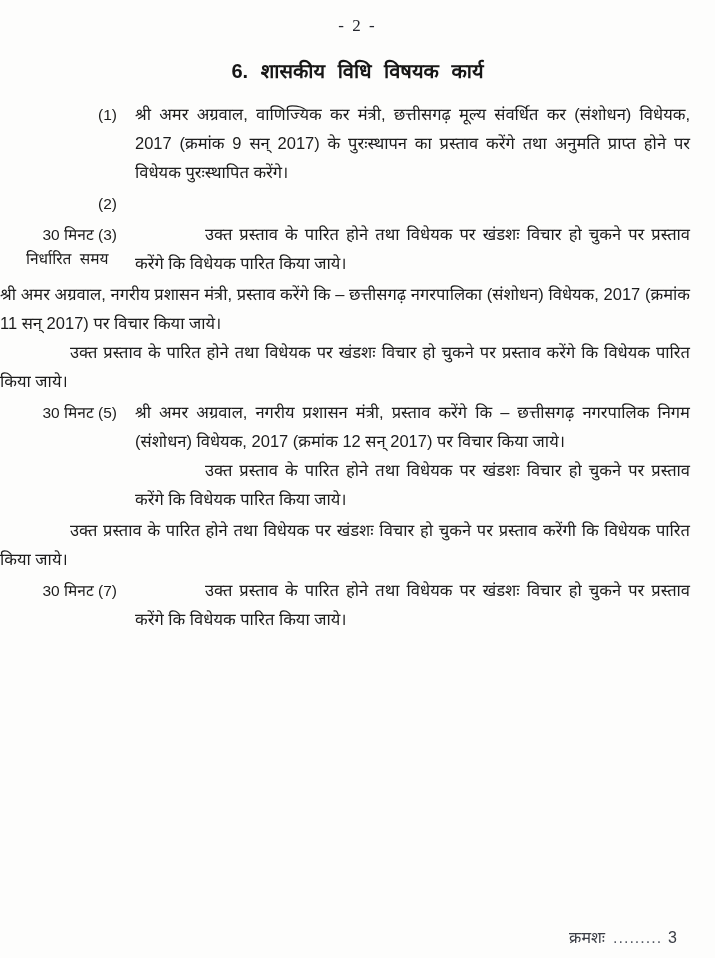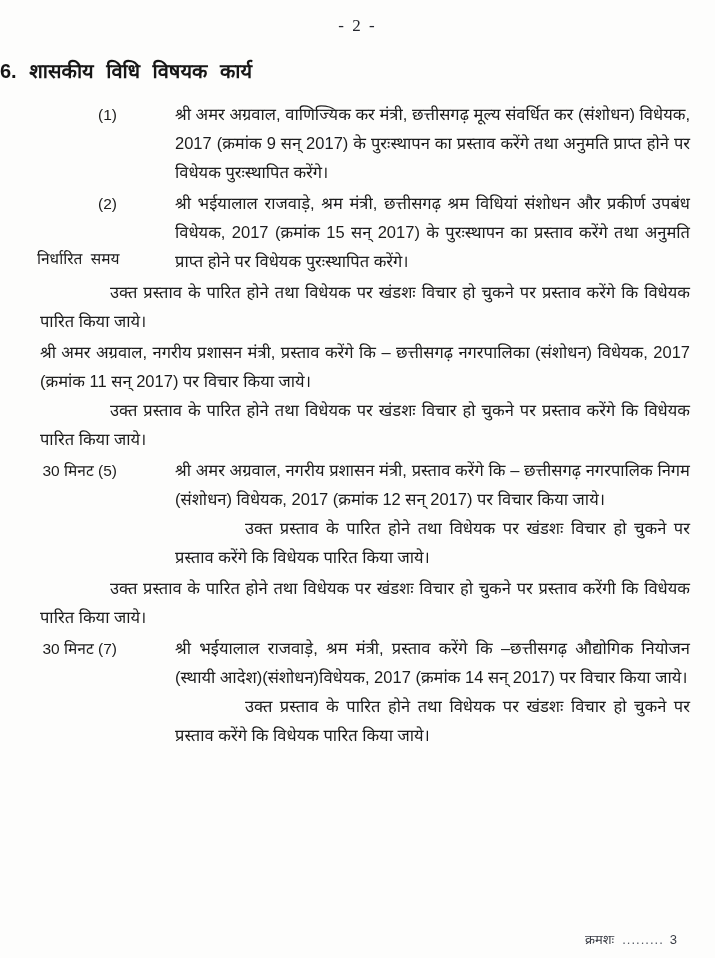--- a/index.html
+++ b/index.html
@@ -17,21 +17,21 @@
   .pagenum {
     padding-top: 16px;
     text-align: center;
     font-family: "Liberation Serif", serif;
     font-size: 17px;
     letter-spacing: 2px;
     color: #24262e;
   }
   .doc-title {
     margin-top: 21px;
-    text-align: left;
+    text-align: center;
     font-size: 20px;
     font-weight: bold;
     word-spacing: 7px;
     color: #161616;
   }
   .content {
     margin-top: 16px;
     padding-right: 25px;
   }
   .item { display: flex; margin-bottom: 2px; }
@@ -43,37 +43,35 @@
     line-height: 29px;
     white-space: nowrap;
     color: #1c1c1c;
   }
   .item-bodycol { flex: 1; min-width: 0; }
   .item-bodycol p {
     font-size: 16.5px;
     line-height: 29px;
     text-align: justify;
     color: #1c1c1c;
-    margin-left: 40px;
   }
   .item-bodycol p.sub { text-indent: 70px; }
   .margin-note {
     position: absolute;
     left: 26px;
     top: 247px;
     font-size: 15.5px;
     word-spacing: 4px;
     color: #1c1c1c;
-    margin-left: 11px;
   }
   .footer {
     position: absolute;
     right: 38px;
     bottom: 10px;
-    font-size: 13px;
+    font-size: 16px;
     color: #3a3d45;
     margin-left: 28px;
   }
   .footer .dots { letter-spacing: 1px; margin: 0 6px 0 8px; color: #555a64; }
 </style>
 </head>
 <body>
 
 <div class="page">
 
@@ -93,26 +91,27 @@
       <div class="item-bodycol">
         <p class="body">श्री अमर अग्रवाल, वाणिज्यिक कर मंत्री, छत्तीसगढ़ मूल्य संवर्धित कर (संशोधन) विधेयक, 2017 (क्रमांक 9 सन् 2017) के पुरःस्थापन का प्रस्ताव करेंगे तथा अनुमति प्राप्त होने पर विधेयक पुरःस्थापित करेंगे।</p>
       </div>
     </div>
 
     <div class="item">
       <div class="item-left">
         <span class="time"></span>
         <span class="num">(2)</span>
       </div>
-      <div class="item-bodycol">
-        <p class="body">श्री भईयालाल राजवाड़े, श्रम मंत्री, छत्तीसगढ़ श्रम विधियां संशोधन और प्रकीर्ण उपबंध विधेयक, 2017 (क्रमांक 15 सन् 2017) के पुरःस्थापन का प्रस्ताव करेंगे तथा अनुमति प्राप्त होने पर विधेयक पुरःस्थापित करेंगे।</p>
-      </div>
     </div>
 
     <div class="item">
+      <div class="item-left">
+        <span class="time">30 मिनट</span>
+        <span class="num">(3)</span>
+      </div>
       <div class="item-bodycol">
         <p class="sub">उक्त प्रस्ताव के पारित होने तथा विधेयक पर खंडशः विचार हो चुकने पर प्रस्ताव करेंगे कि विधेयक पारित किया जाये।</p>
       </div>
     </div>
 
     <div class="item">
       <div class="item-bodycol">
         <p class="body">श्री अमर अग्रवाल, नगरीय प्रशासन मंत्री, प्रस्ताव करेंगे कि – छत्तीसगढ़ नगरपालिका (संशोधन) विधेयक, 2017 (क्रमांक 11 सन् 2017) पर विचार किया जाये।</p>
         <p class="sub">उक्त प्रस्ताव के पारित होने तथा विधेयक पर खंडशः विचार हो चुकने पर प्रस्ताव करेंगे कि विधेयक पारित किया जाये।</p>
       </div>
@@ -134,21 +133,20 @@
         <p class="sub">उक्त प्रस्ताव के पारित होने तथा विधेयक पर खंडशः विचार हो चुकने पर प्रस्ताव करेंगी कि विधेयक पारित किया जाये।</p>
       </div>
     </div>
 
     <div class="item">
       <div class="item-left">
         <span class="time">30 मिनट</span>
         <span class="num">(7)</span>
       </div>
       <div class="item-bodycol">
-        <p class="body">श्री भईयालाल राजवाड़े, श्रम मंत्री, प्रस्ताव करेंगे कि –छत्तीसगढ़ औद्योगिक नियोजन (स्थायी आदेश)(संशोधन)विधेयक, 2017 (क्रमांक 14 सन् 2017) पर विचार किया जाये।</p>
         <p class="sub">उक्त प्रस्ताव के पारित होने तथा विधेयक पर खंडशः विचार हो चुकने पर प्रस्ताव करेंगे कि विधेयक पारित किया जाये।</p>
       </div>
     </div>
 
   </div>
 
   <div class="footer">
     <span>क्रमशः</span><span class="dots">.........</span><span>3</span>
   </div>
 

